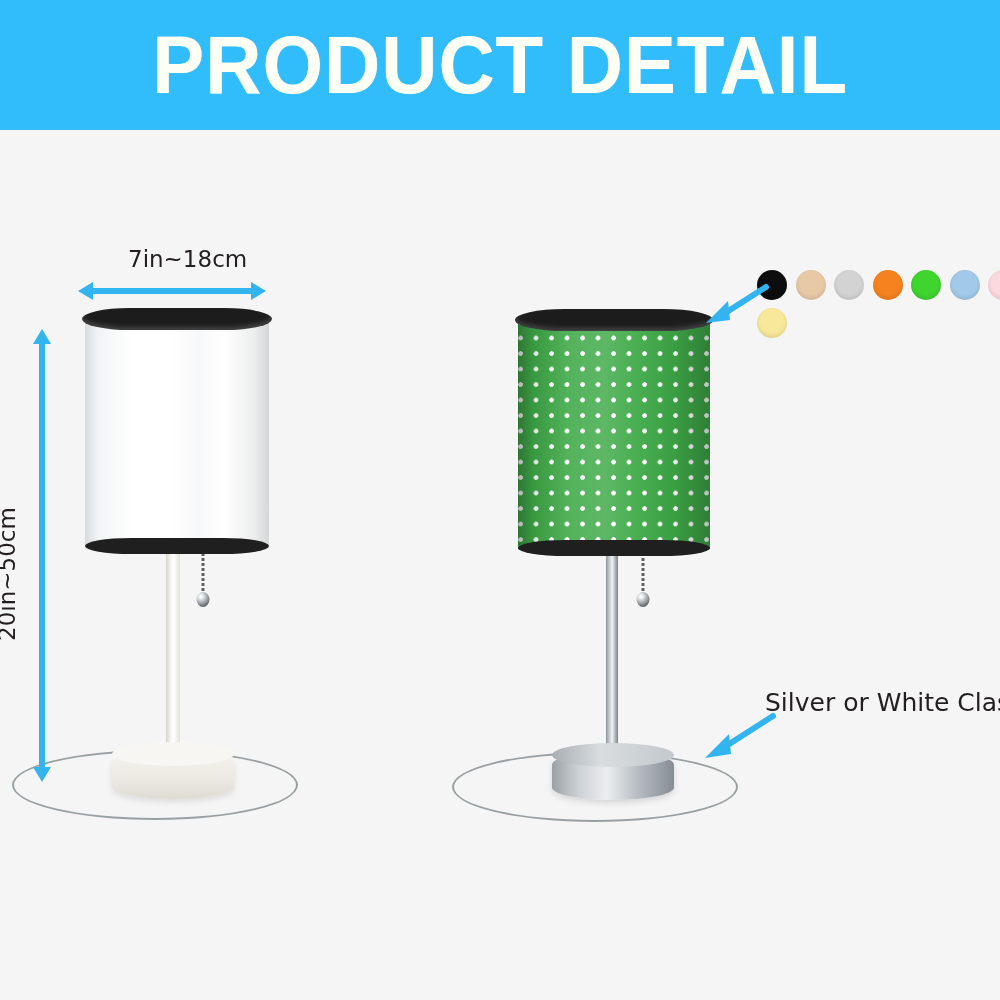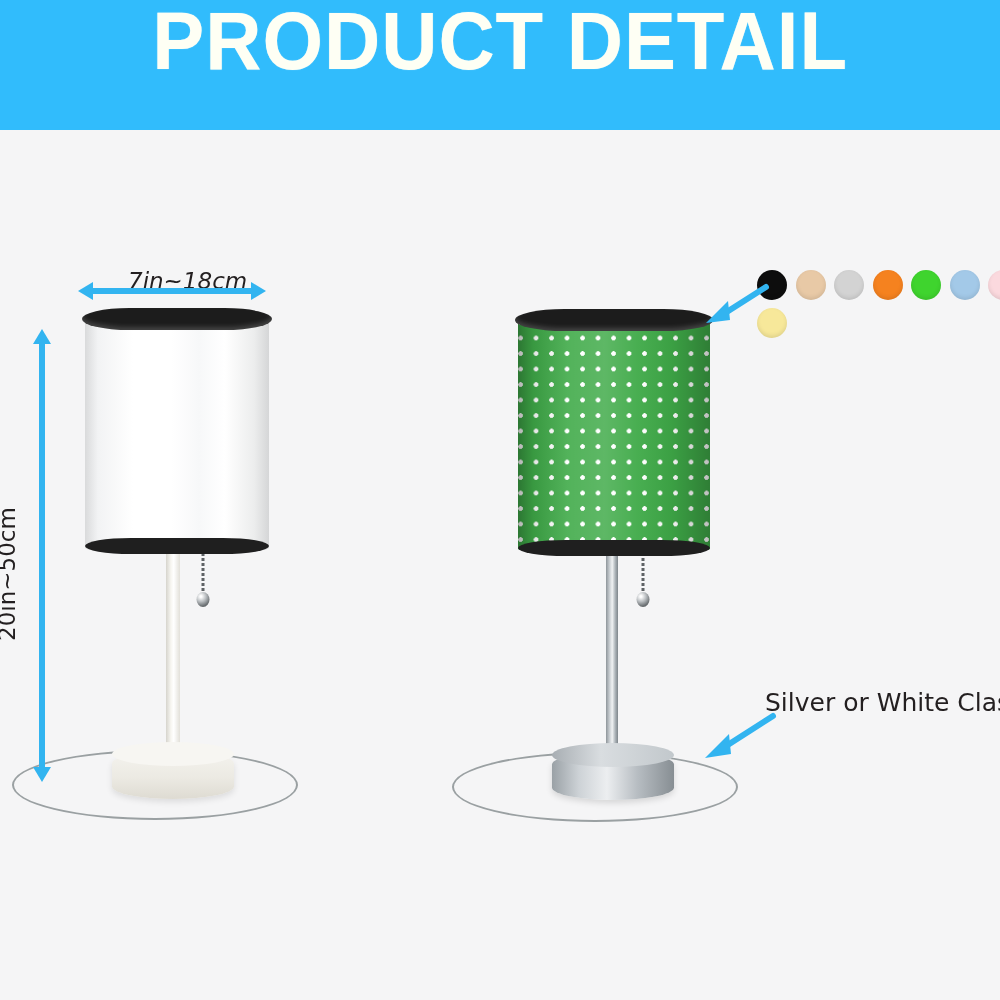--- a/index.html
+++ b/index.html
@@ -17,20 +17,21 @@
   }
 
   
   .banner {
     position: absolute;
     left: 0; top: 0;
     width: 1000px;
     height: 130px;
     background: #31bcfc;
     display: flex;
+    align-items: center;
     justify-content: center;
   }
   .banner-title {
     color: #fefff4;
     font-family: "Liberation Sans", sans-serif;
     font-weight: bold;
     font-size: 82px;
     letter-spacing: 1px;
     line-height: 1;
     transform: scaleX(0.95);
@@ -262,21 +263,21 @@
 <body>
 
 <div class="canvas">
 
   <div class="banner">
     <div class="banner-title">PRODUCT DETAIL</div>
   </div>
 
   <div>
 
-    <div class="anno-label" style="left:128px; top:268px;font-style:italic;">7in~18cm</div>
+    <div class="anno-label" style="left:128px; top:246px;">7in~18cm</div>
     <div class="arrow-h" style="left:92px; top:288px; width:160px;"></div>
 
     <div class="arrow-v" style="left:39px; top:343px; height:425px;"></div>
     <div class="vert-label" style="left:20px; top:615px;">20in~50cm</div>
 
     <div class="cord-ring" style="left:12px; top:750px; width:282px; height:66px;"></div>
 
     <div class="base-white" style="left:112px; top:751px; width:122px; height:48px;"></div>
     <div class="base-white-top" style="left:112px; top:742px; width:122px; height:24px;"></div>
 

